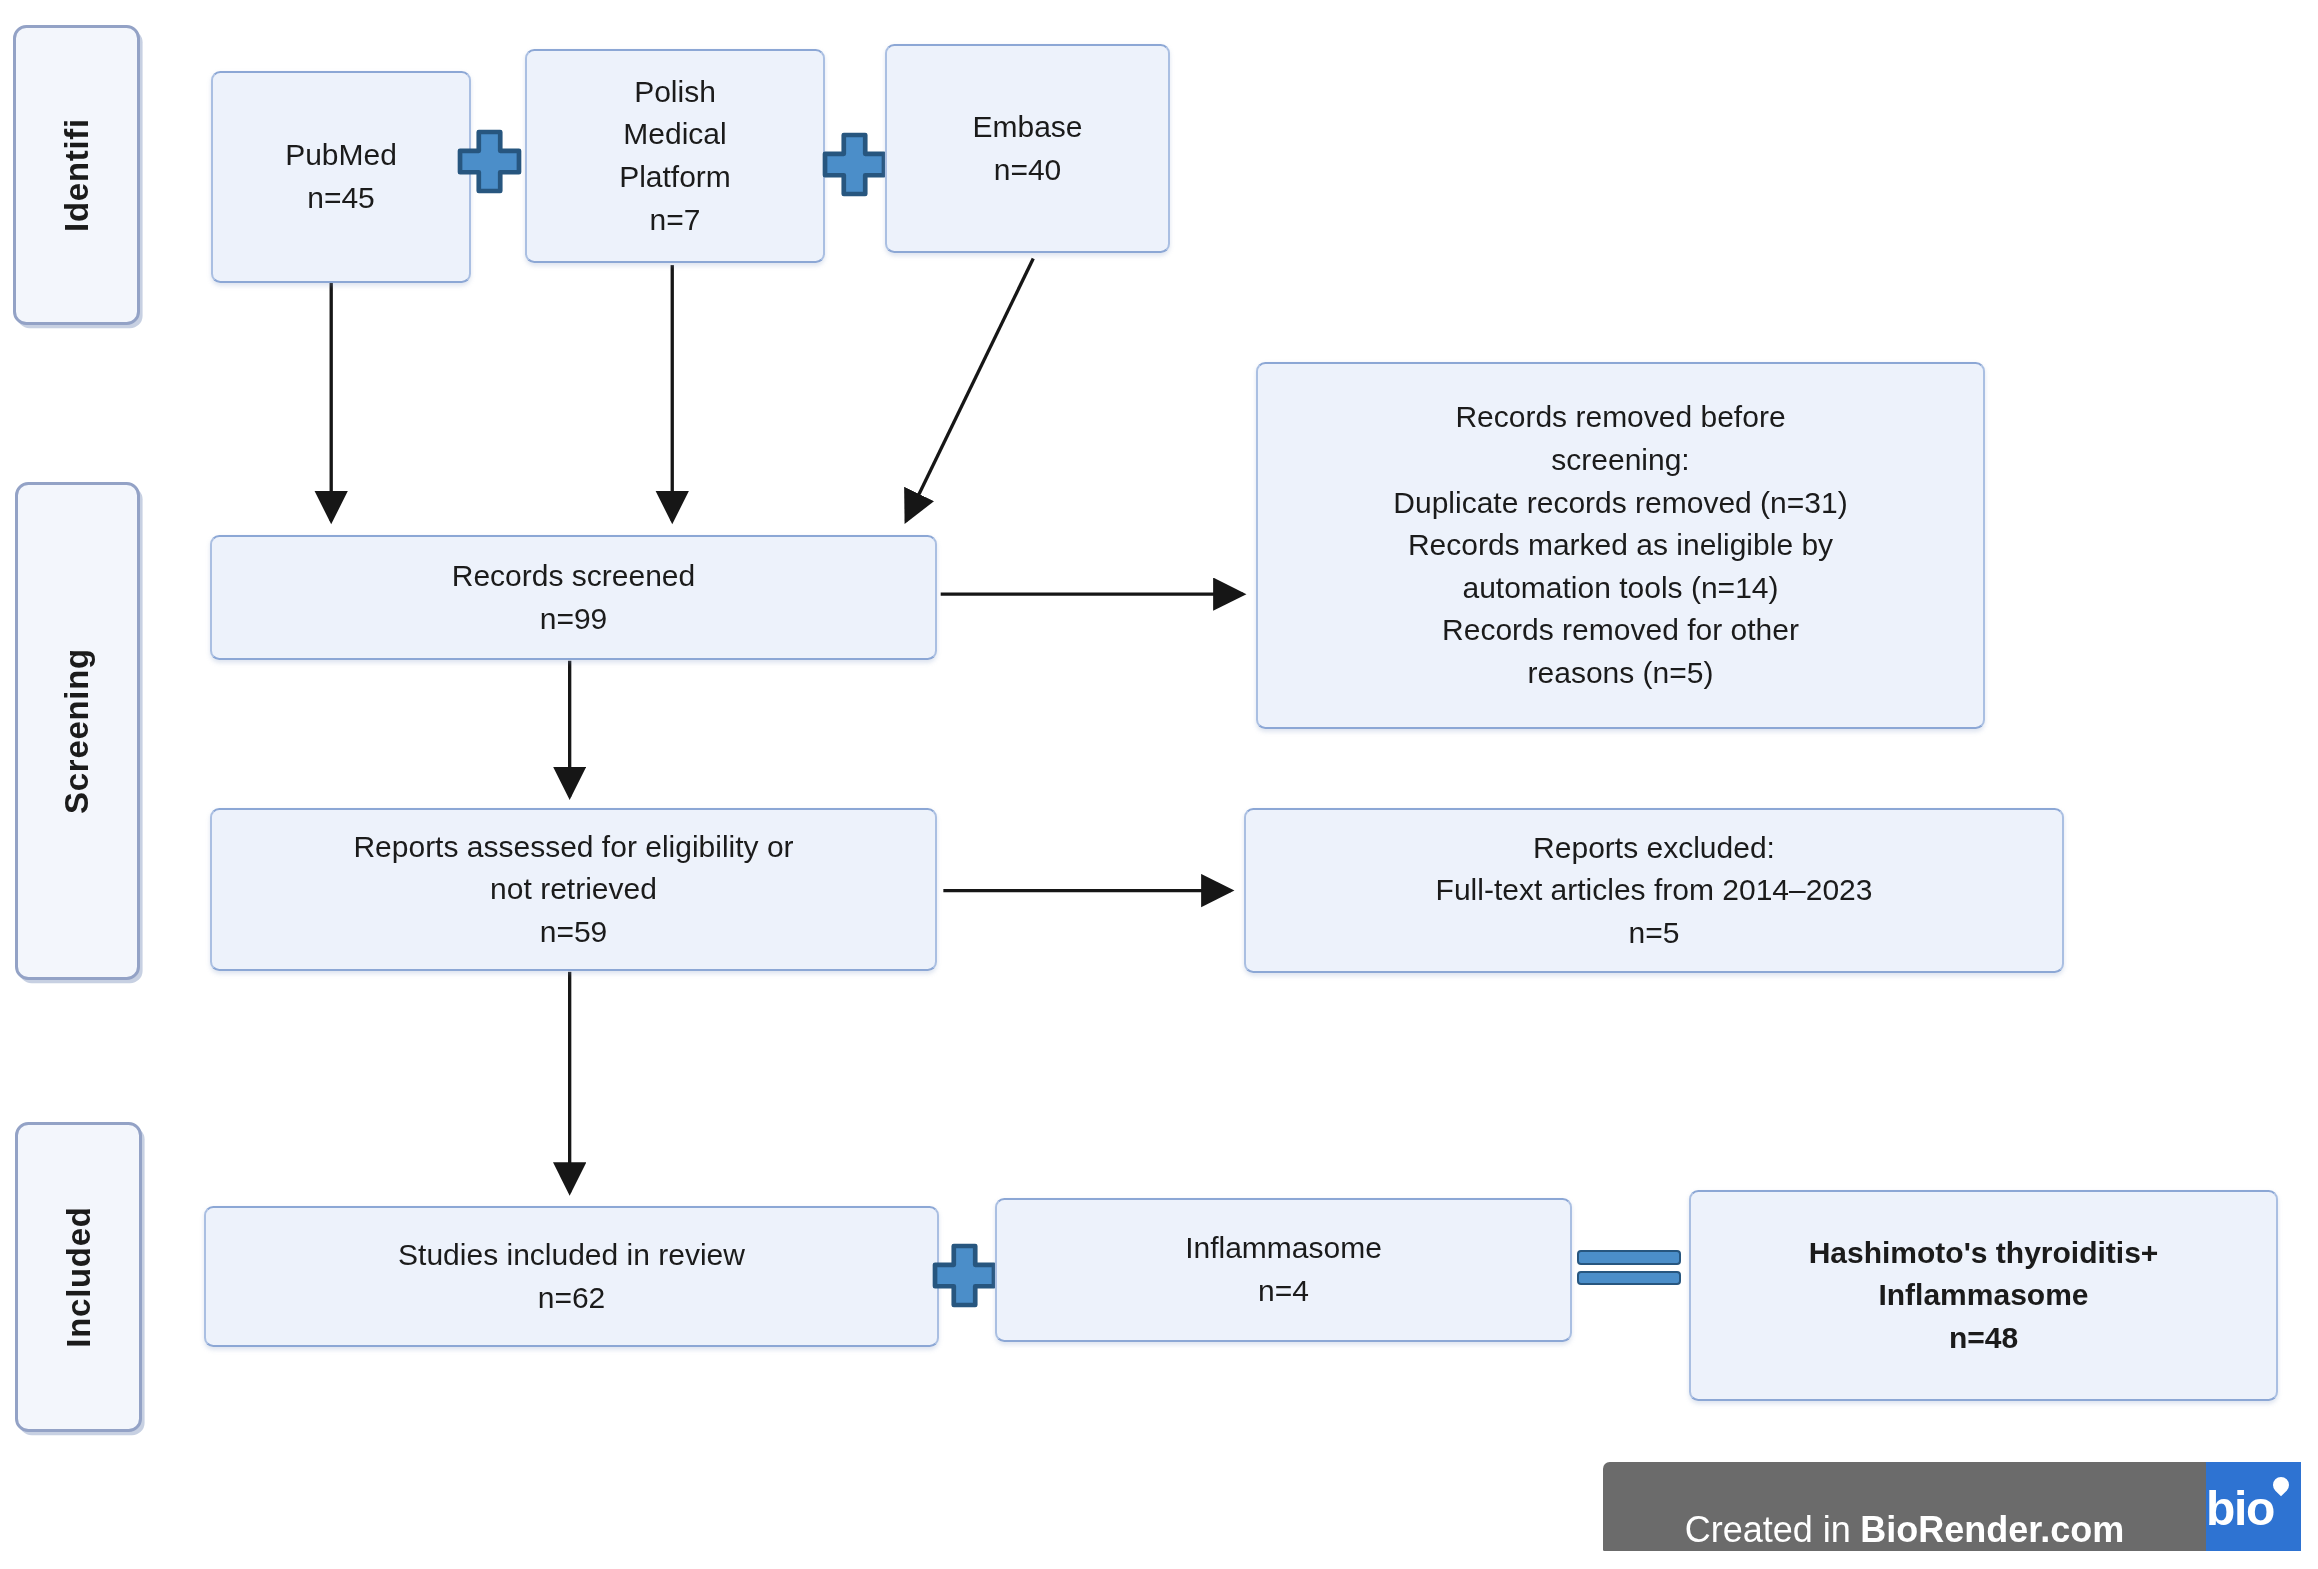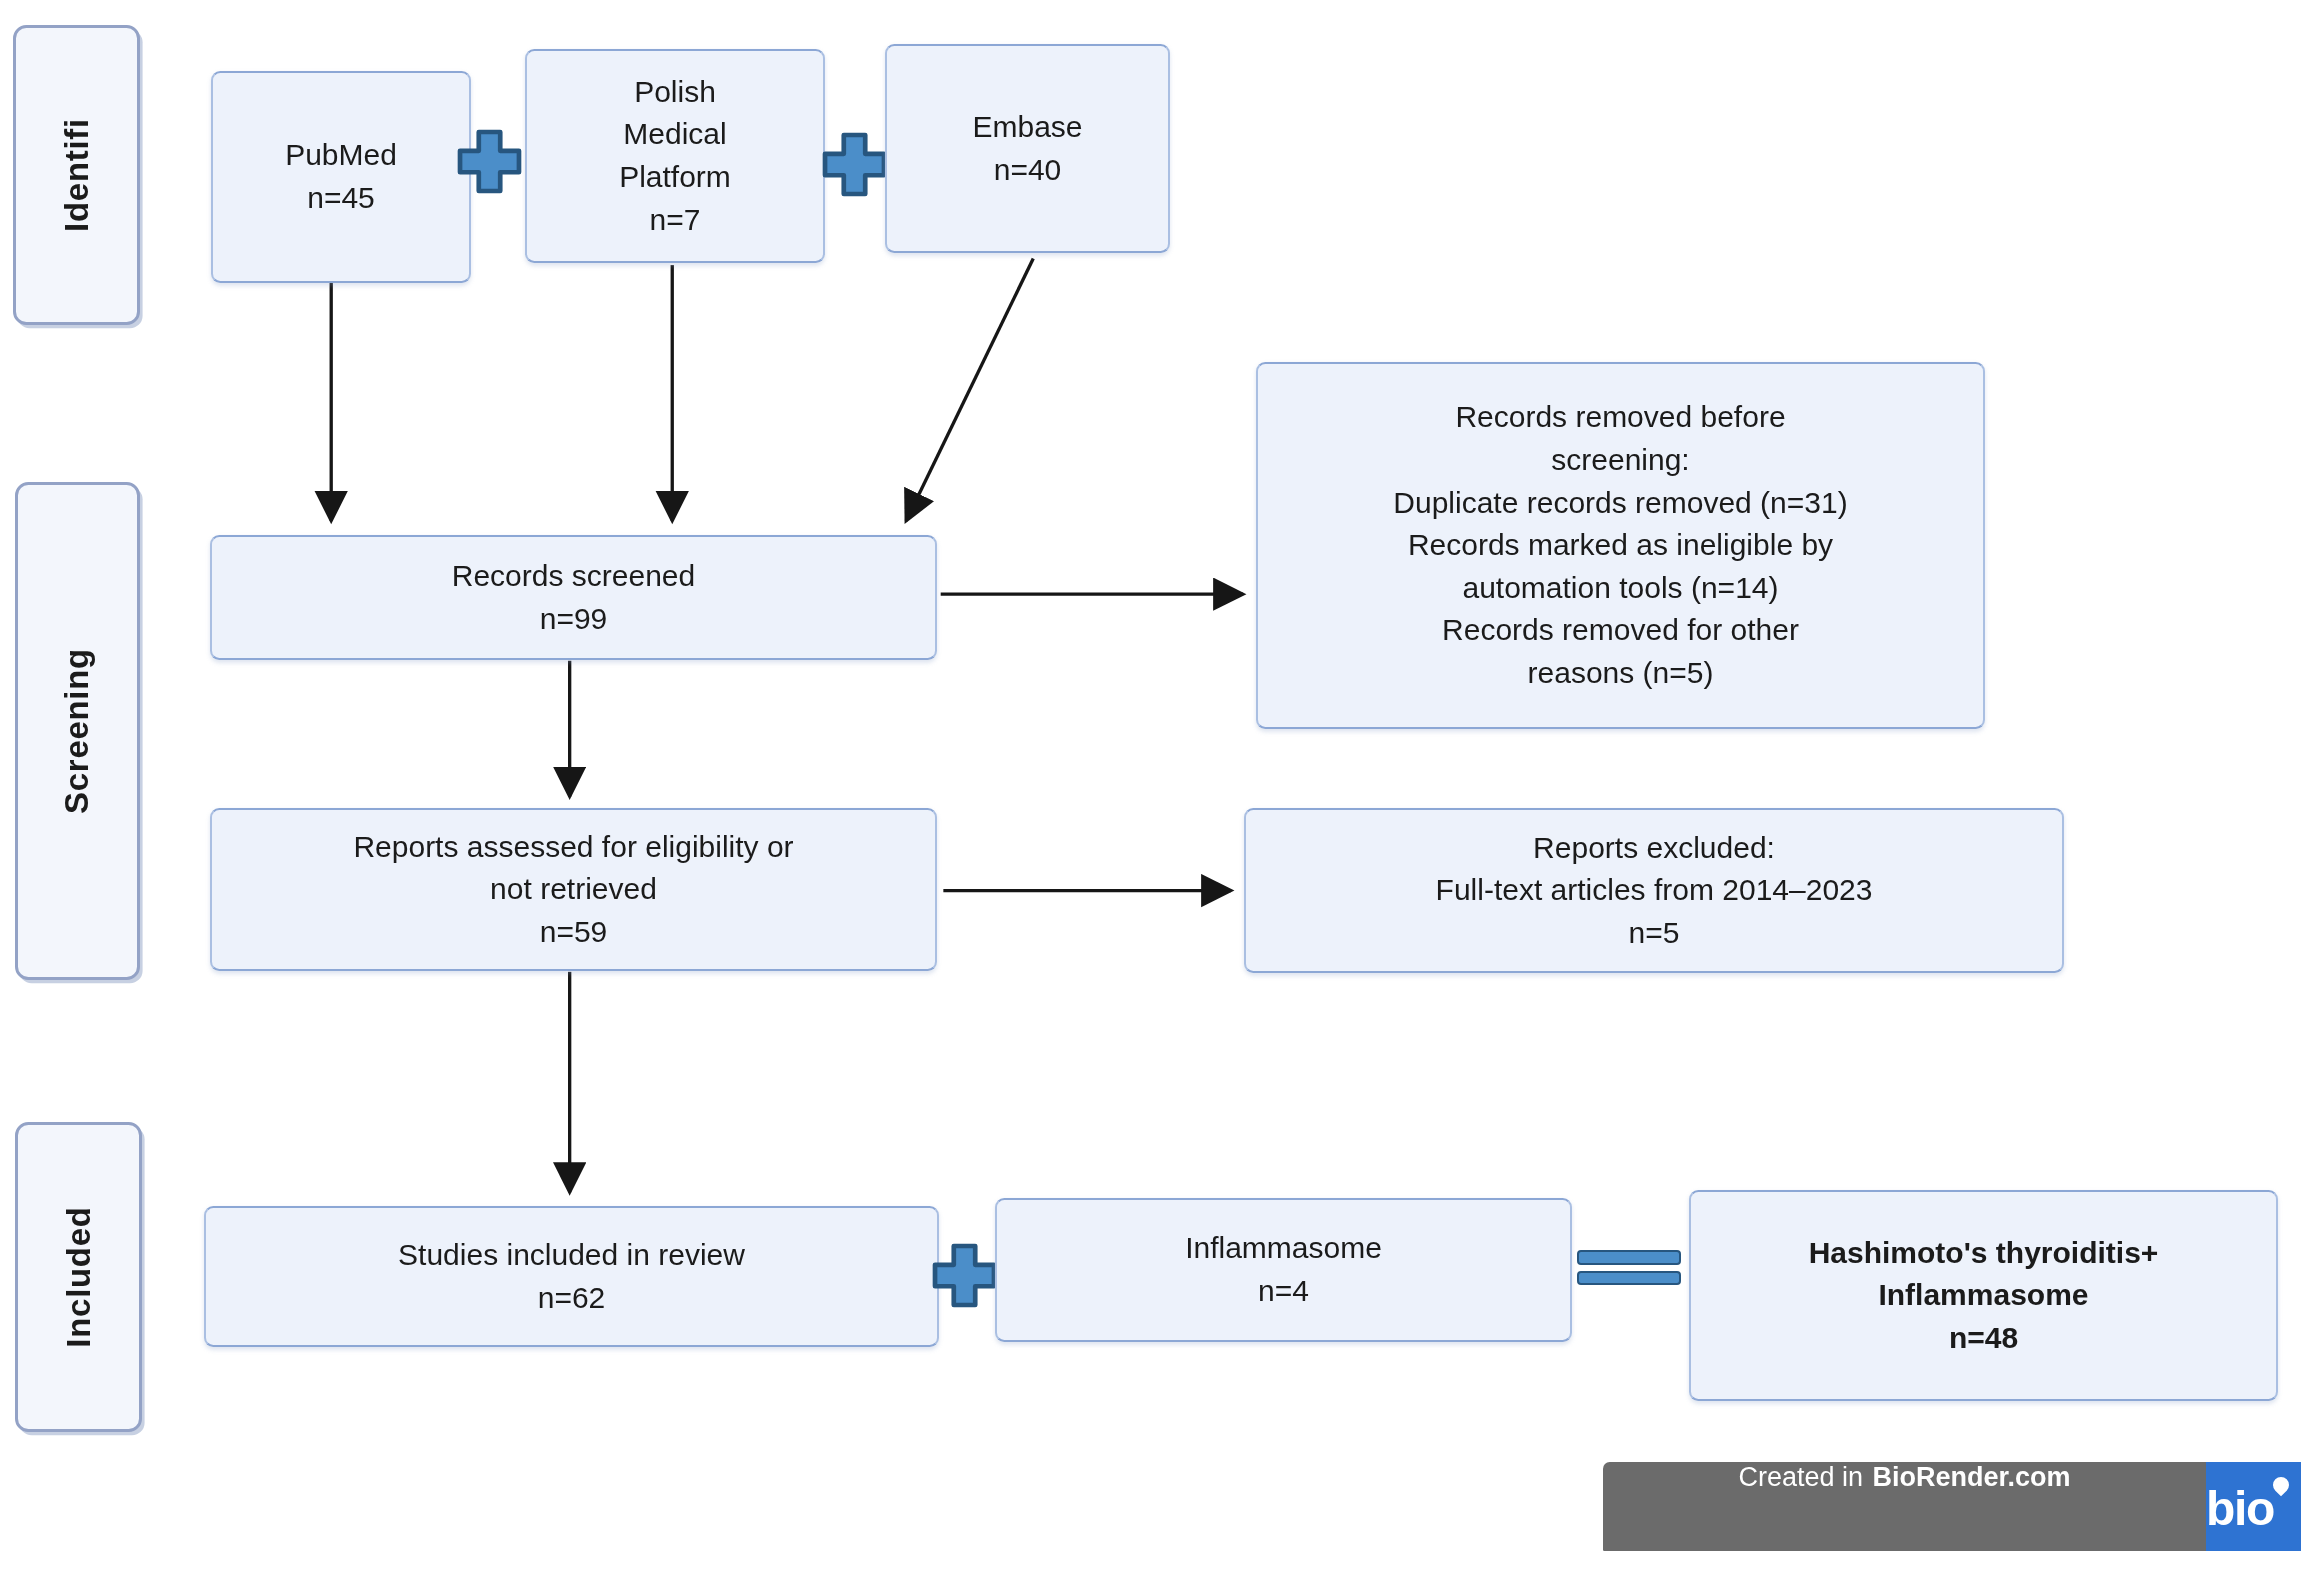--- a/index.html
+++ b/index.html
@@ -72,23 +72,23 @@
   }
   .footer{
     position:absolute;
     left:1603px;top:1462px;height:89px;
     display:flex;align-items:stretch;
   }
   .footer-gray{
     width:603px;height:100%;
     background:var(--color-footer_bg);
     border-radius:6.7px 0 0 1.3px;
-    display:flex;align-items:flex-start;justify-content:center;
+    display:flex;align-items:flex-end;justify-content:center;
     color:var(--color-footer_text);
-    font-size:27px;
+    font-size:36px;
     gap:9.3px;
     white-space:nowrap;
   }
   .footer-brand{font-weight:700;}
   .logo-square{
     width:95px;height:100%;
     background:var(--color-logo_bg);
     display:flex;align-items:center;justify-content:flex-start;
     position:relative;
   }

